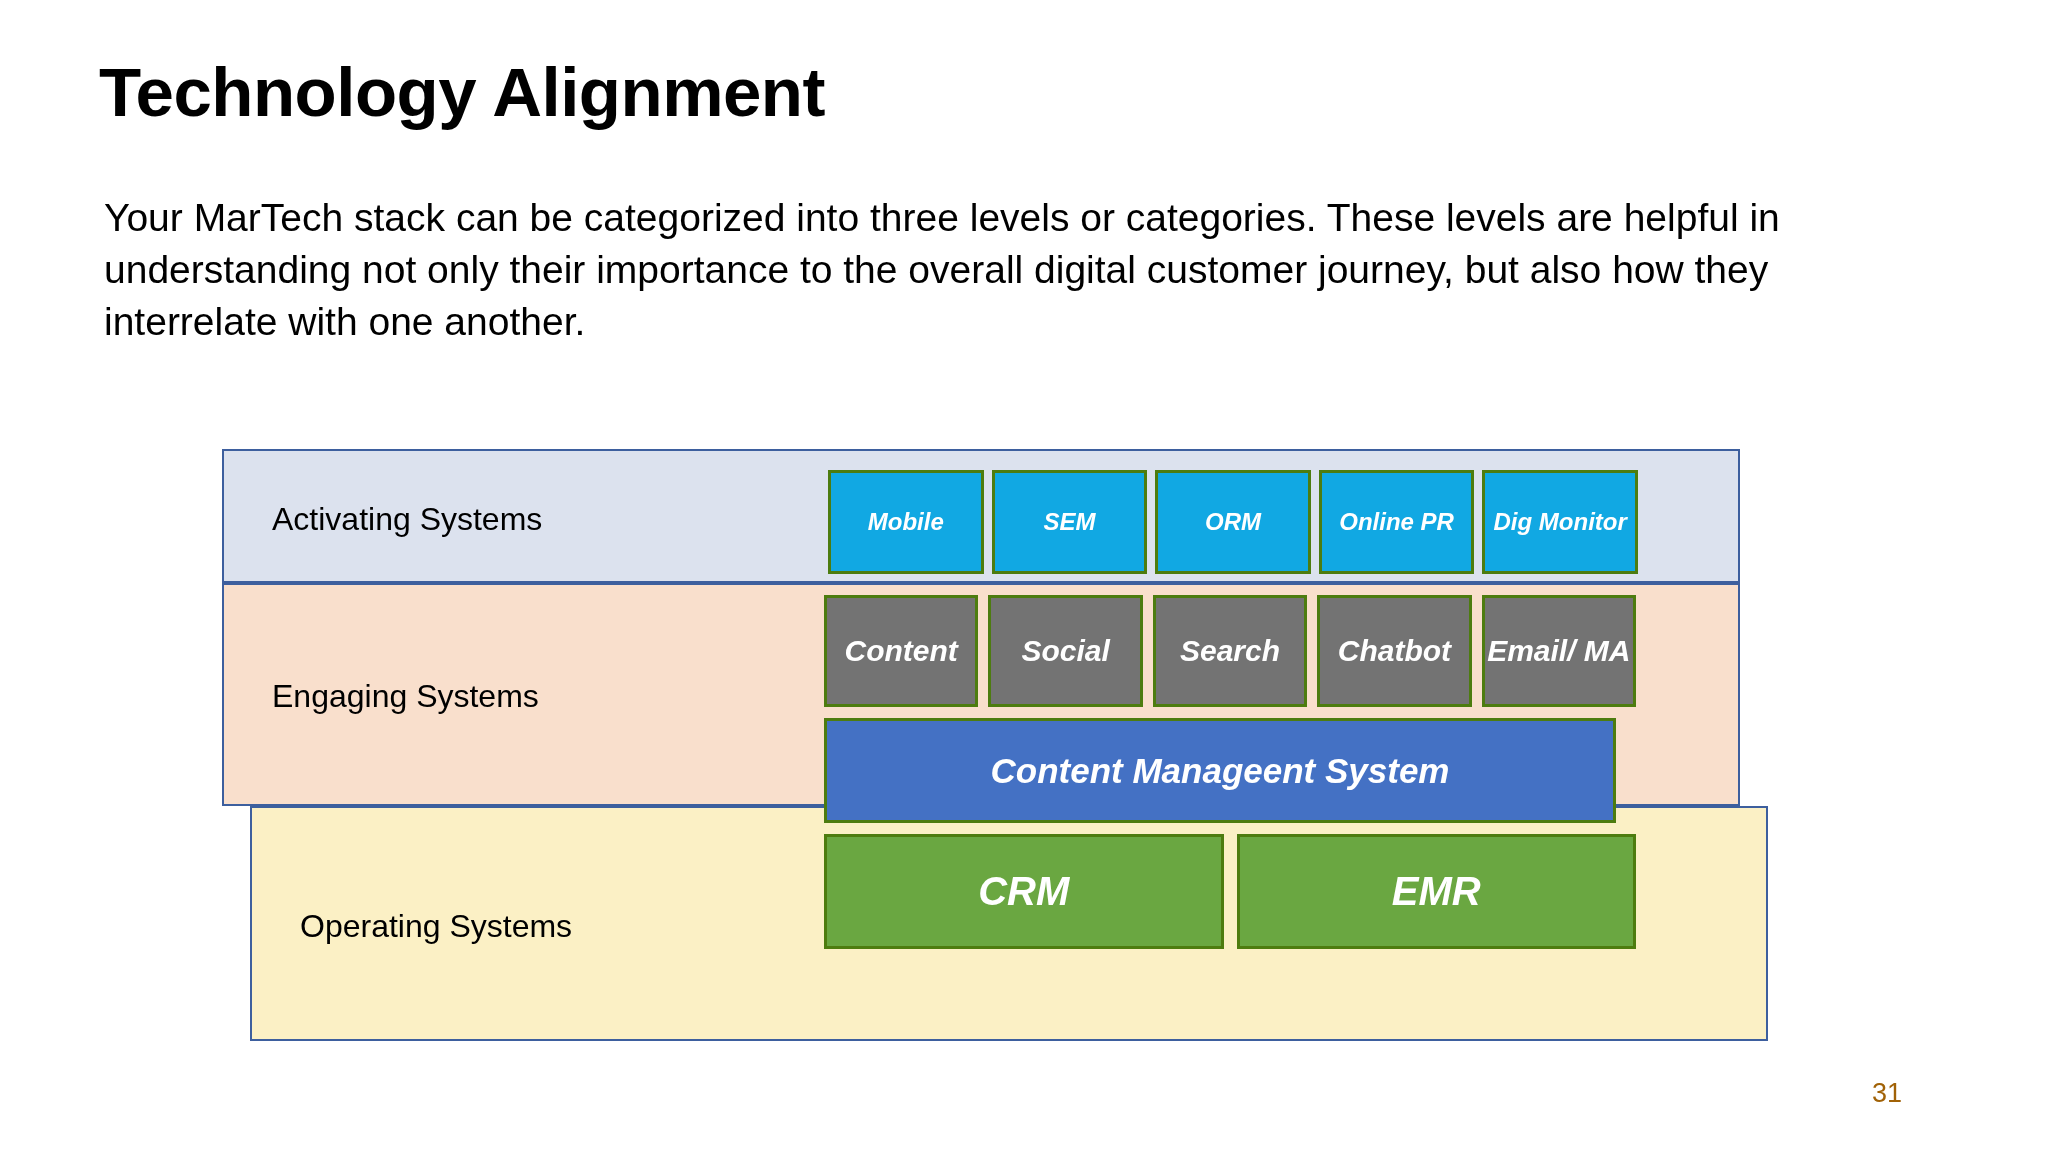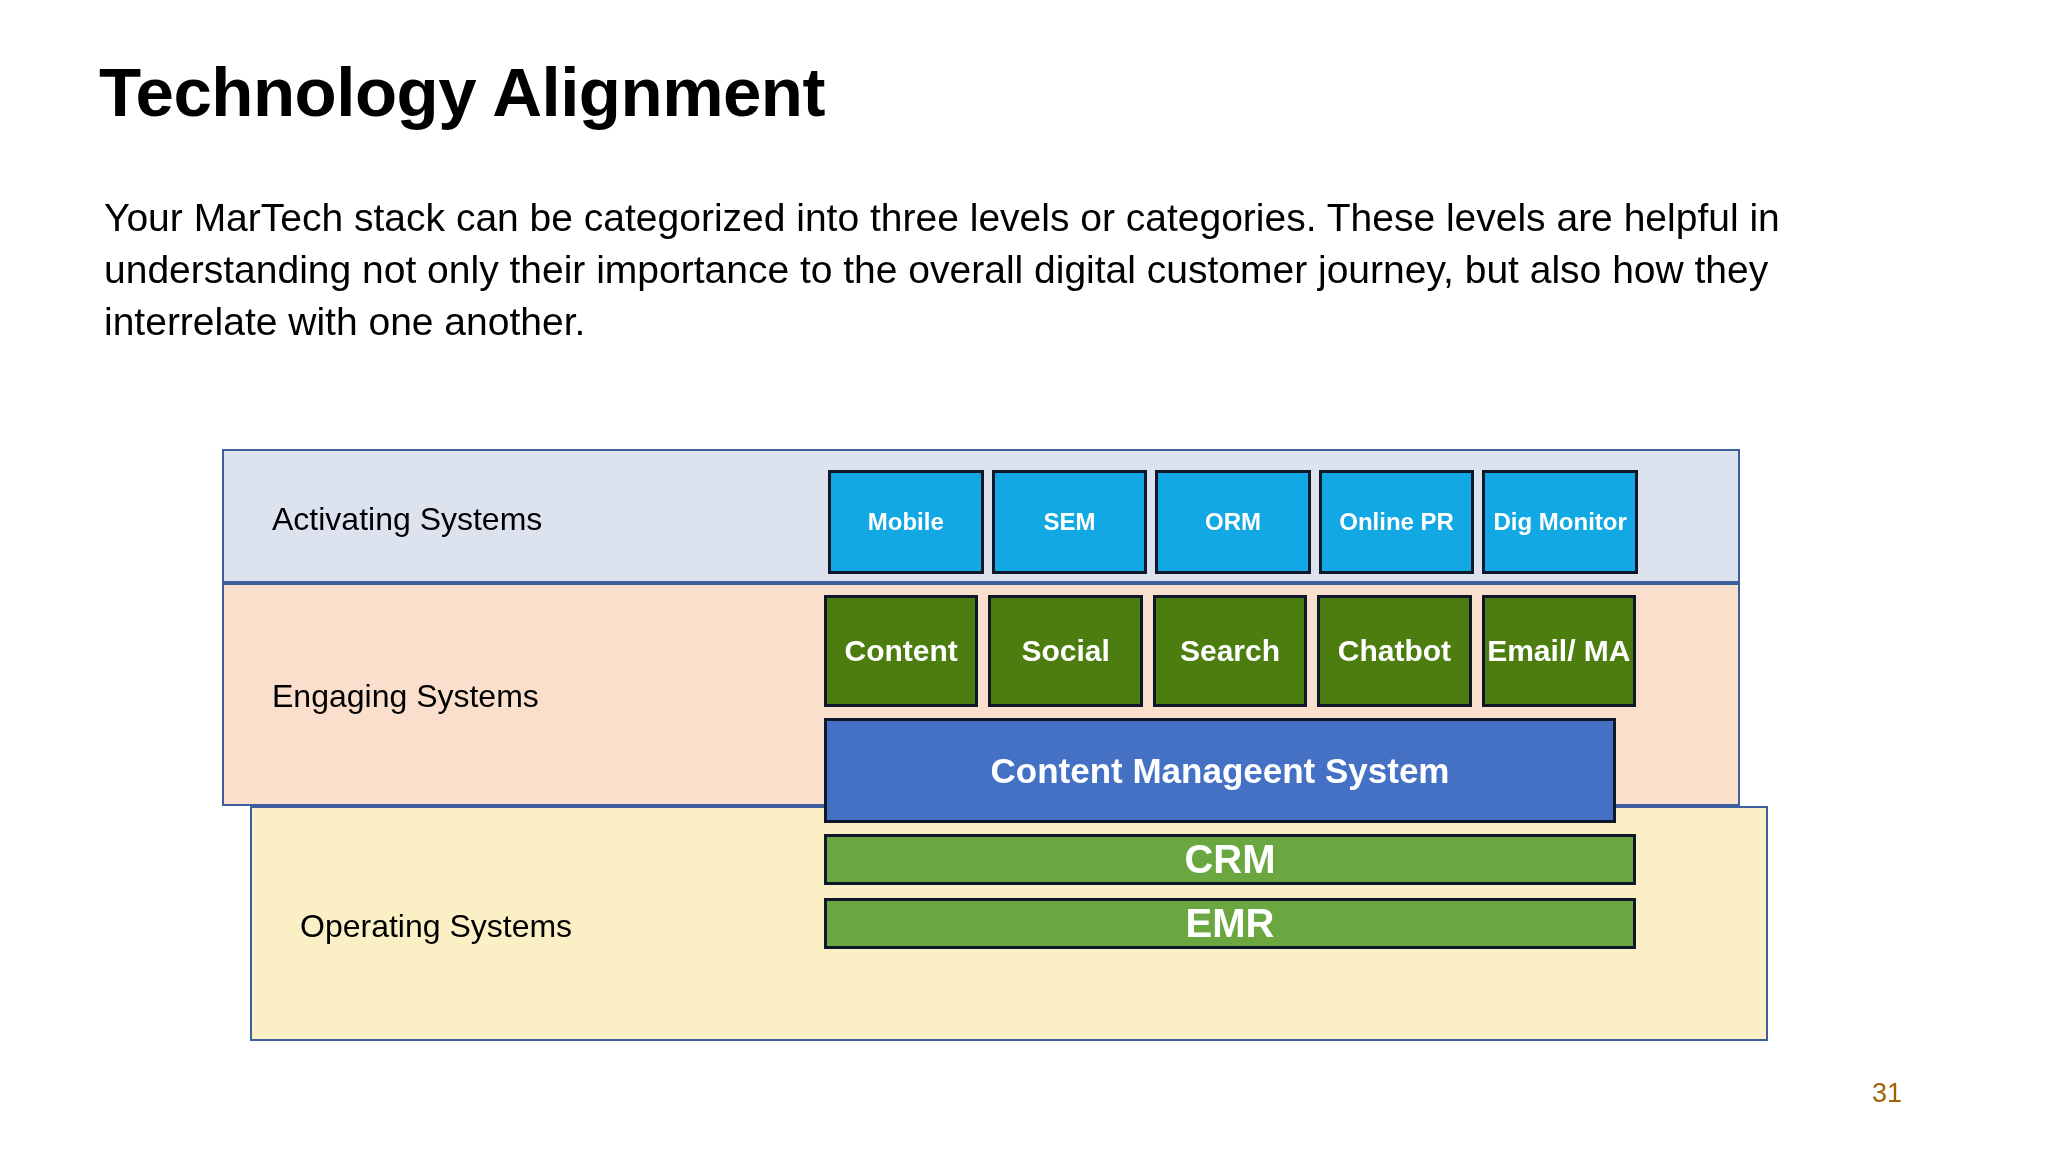--- a/index.html
+++ b/index.html
@@ -86,28 +86,29 @@
   .band-operating .band-label { top: 100px; }
 
   
   .box-row {
     position: absolute;
     display: flex;
   }
 
   .node {
     box-sizing: border-box;
-    border: 3px solid #0f172a;
+    border: 3px solid #4d7c0f;
     display: flex;
     align-items: center;
     justify-content: center;
     text-align: center;
     color: #ffffff;
     font-weight: bold;
     line-height: 1.12;
+    font-style: italic;
   }
 
   
   .row-activating {
     left: 606px;
     top: 21px;
     width: 810px;
     height: 104px;
     gap: 8px;
   }
@@ -119,21 +120,21 @@
 
   
   .row-engaging {
     left: 602px;
     top: 146px;
     width: 812px;
     height: 112px;
     gap: 10px;
   }
   .row-engaging .node {
-    background: #4d7c0f;
+    background: #737373;
     flex: 1;
     font-size: 30px;
   }
 
   
   .row-cms {
     left: 602px;
     top: 269px;
     width: 792px;
     height: 105px;
@@ -144,21 +145,20 @@
     font-size: 35px;
   }
 
   
   .row-operating {
     left: 602px;
     top: 385px;
     width: 812px;
     height: 115px;
     gap: 13px;
-    flex-direction: column;
   }
   .row-operating .node {
     background: #6aa741;
     flex: 1;
     font-size: 40px;
   }
 
   
   .page-number {
     position: absolute;

